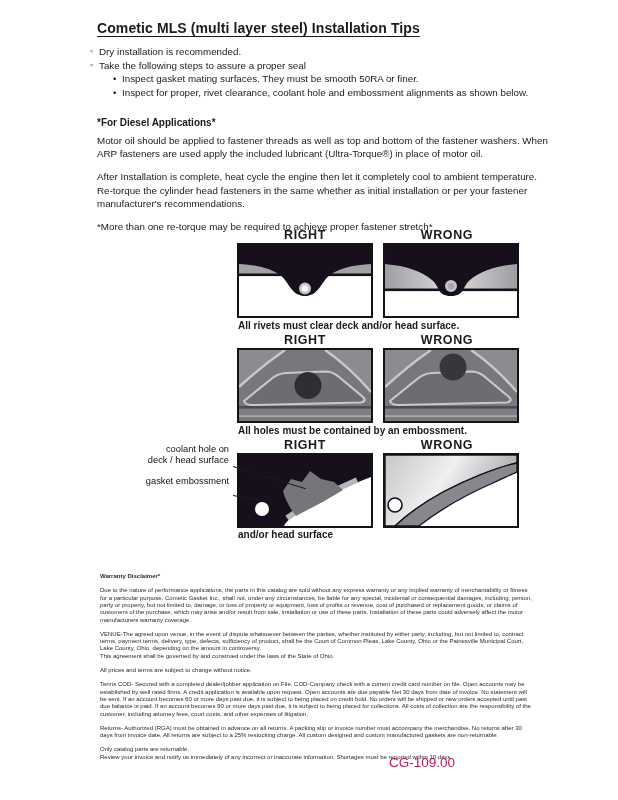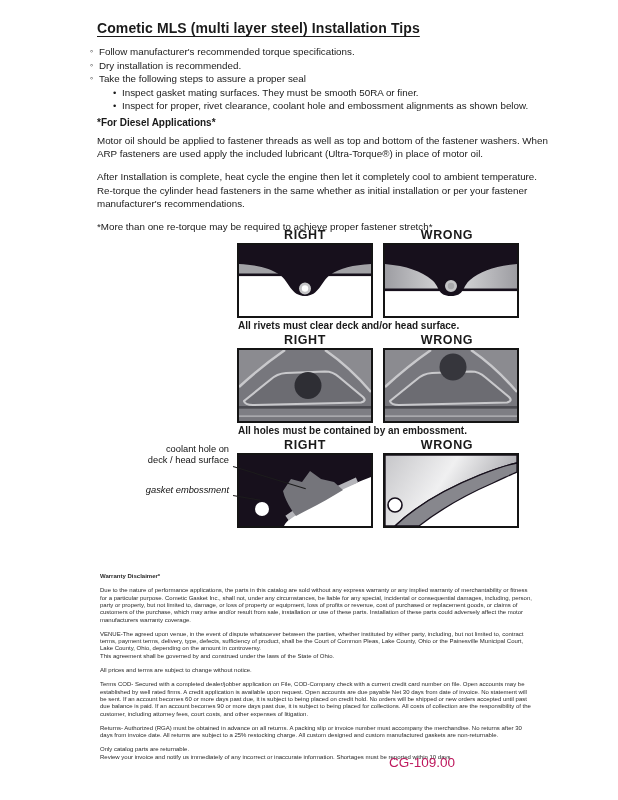--- a/index.html
+++ b/index.html
@@ -46,21 +46,20 @@
 
   .doc-code{position:absolute;top:755px;left:389px;font-size:13.5px;color:#be185d;}
 </style>
 </head>
 <body>
 
 <div class="page">
 
   <div class="tips">
     <h1 class="page-title">Cometic MLS (multi layer steel) Installation Tips</h1>
-    <div class="bullet-line">Follow manufacturer's recommended torque specifications.</div>
     <div class="bullet-line">Dry installation is recommended.</div>
     <div class="bullet-line">Take the following steps to assure a proper seal</div>
     <div class="sub-bullet-line">Inspect gasket mating surfaces.  They must be smooth 50RA or finer.</div>
     <div class="sub-bullet-line">Inspect for proper, rivet clearance, coolant hole and embossment alignments as shown below.</div>
   </div>
 
   <div class="diesel">
     <div class="section-heading">*For Diesel Applications*</div>
     <p class="para">Motor oil should be applied to fastener threads as well as top and bottom of the fastener washers. When ARP fasteners are used apply the included lubricant (Ultra-Torque®) in place of motor oil.</p>
     <p class="para">After Installation is complete, heat cycle the engine then let it completely cool to ambient temperature. Re-torque the cylinder head fasteners in the same whether as initial installation or per your fastener manufacturer's recommendations.</p>
@@ -108,21 +107,21 @@
         </div>
       </div>
       <div class="dg-caption">All rivets must clear deck and/or head surface.</div>
     </div>
 
     <div class="dg-row">
       <div class="row2-labels" style="top:111px;">
         <div>coolant hole on</div>
         <div>deck / head surface</div>
       </div>
-      <div class="row2-labels" style="top:152px;font-style:italic;">
+      <div class="row2-labels" style="top:143px;">
         <div>gasket embossment</div>
       </div>
       <div class="leader" style="left:-4px;top:133px;width:76px;transform:rotate(17deg);"></div>
       <div class="leader" style="left:-4px;top:162px;width:28px;transform:rotate(10deg);"></div>
 
       <div class="dg-headers">
         <div class="dg-header">RIGHT</div>
         <div class="dg-header">WRONG</div>
       </div>
       <div class="panel-row">
@@ -183,20 +182,21 @@
               </linearGradient>
             </defs>
             <rect width="132" height="71" fill="#ffffff"></rect>
             <path d="M0,0 H132 V8 C122,10 110,14 95,20 C60,34 30,52 10,71 H0 Z" fill="url(#gradBand)" stroke="#17101c" stroke-width="1.4"></path>
             <path d="M10,71 C30,52 60,34 95,20 C110,14 122,10 132,8 L132,17 C127,19 119,23 108,28 C78,41 52,57 34,71 Z" fill="#87878d" stroke="#17101c" stroke-width="1.3"></path>
             <circle cx="10" cy="50" r="7" fill="#ffffff" stroke="#17101c" stroke-width="1.6"></circle>
           </svg>
         </div>
       </div>
       <div class="dg-caption dg-caption2">
+        <div class="cap-line">and/or head surface</div>
       </div>
     </div>
   </div>
 
   <div class="legal">
     <div class="legal-heading">Warranty Disclaimer*</div>
     <p>Due to the nature of performance applications, the parts in this catalog are sold without any express warranty or any implied warranty of merchantability or fitness for a particular purpose.  Cometic Gasket Inc., shall not, under any circumstances, be liable for any special, incidental or consequential damages, including, person, party or property, but not limited to, damage, or loss of property or equipment, loss of profits or revenue, cost of purchased or replacement goods, or claims of customers of the purchase, which may arise and/or result from sale, installation or use of these parts.  Installation of these parts could adversely affect the motor manufacturers warranty coverage.</p>
     <p class="tight">VENUE-The agreed upon venue, in the event of dispute whatsoever between the parties, whether instituted by either party, including, but not limited to, contract terms, payment terms, delivery, type, defects, sufficiency of product, shall be the Court of Common Pleas, Lake County, Ohio or the Painesville Municipal Court, Lake County, Ohio, depending on the amount in controversy.</p>
     <p class="after-tight">This agreement shall be governed by and construed under the laws of the State of Ohio.</p>
     <p>All prices and terms are subject to change without notice.</p>

